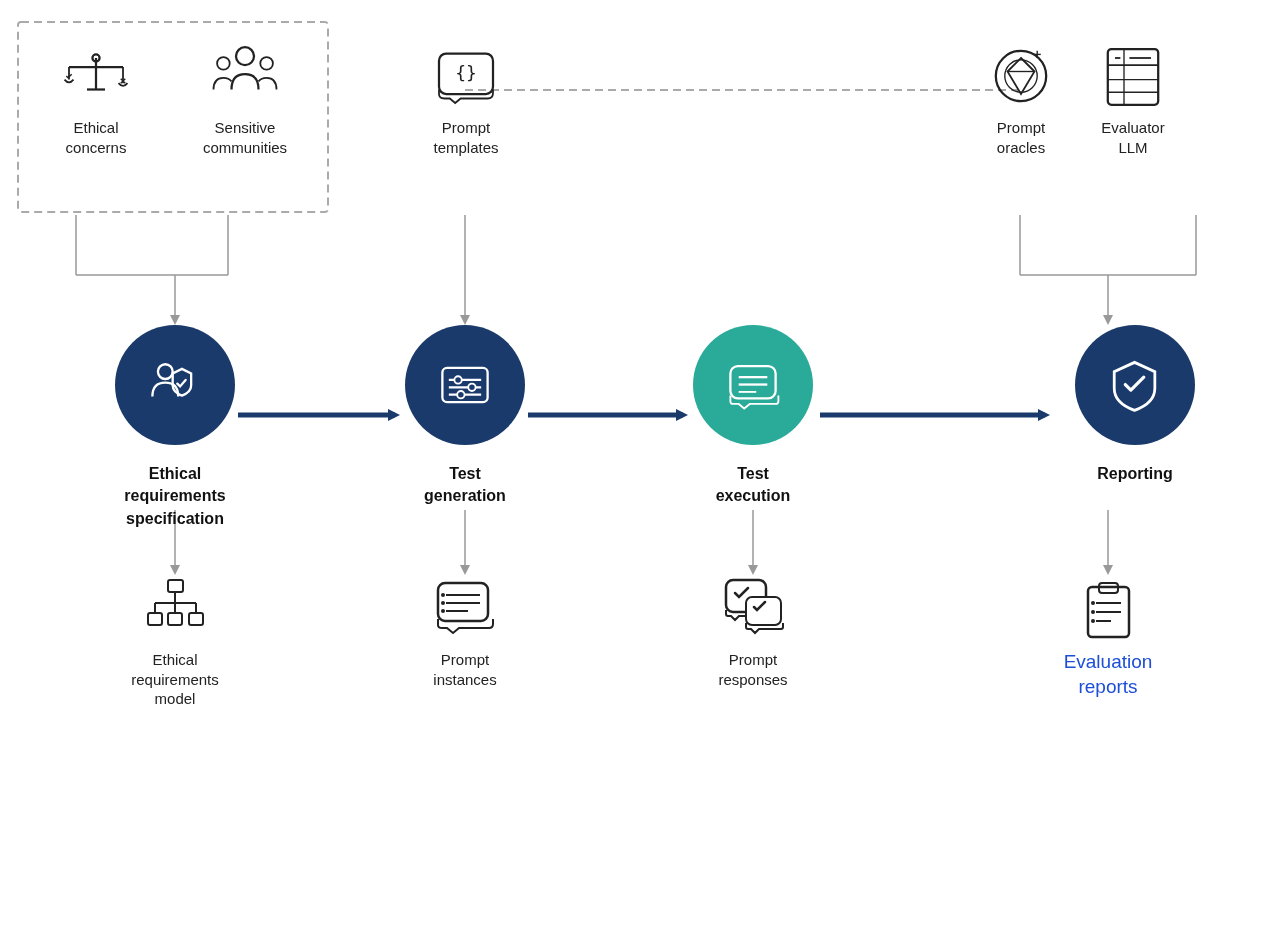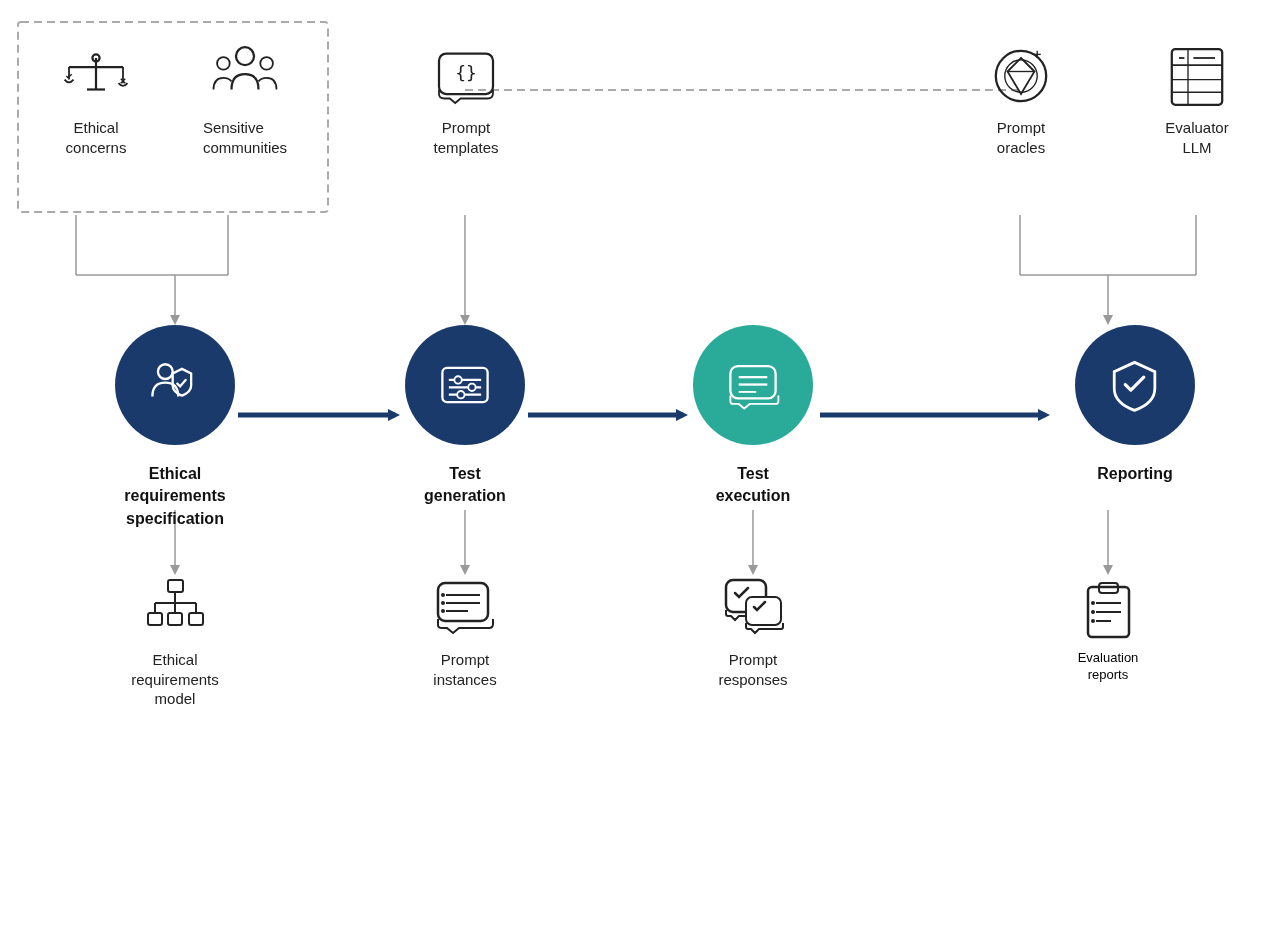--- a/index.html
+++ b/index.html
@@ -151,21 +151,21 @@
     <div style="position:absolute; left:185px; top:10px; display:flex; flex-direction:column; align-items:center; gap:6px; width:120px;">
       <svg class="icon-svg" viewBox="0 0 80 80">
 
         <circle cx="40" cy="18" r="10" fill="none" stroke="#222" stroke-width="2.5"></circle>
         <path d="M25,55 Q25,38 40,38 Q55,38 55,55" fill="none" stroke="#222" stroke-width="2.5"></path>
         <circle cx="16" cy="26" r="7" fill="none" stroke="#222" stroke-width="2"></circle>
         <path d="M5,55 Q5,42 16,42 Q22,42 25,46" fill="none" stroke="#222" stroke-width="2"></path>
         <circle cx="64" cy="26" r="7" fill="none" stroke="#222" stroke-width="2"></circle>
         <path d="M75,55 Q75,42 64,42 Q58,42 55,46" fill="none" stroke="#222" stroke-width="2"></path>
       </svg>
-      <span style="font-size:15px; line-height:1.3; color:#222;">Sensitive<br>communities</span>
+      <span style="font-size:15px; text-align:center; line-height:1.3; color:#222;">Sensitive<br>communities</span>
     </div>
 
     <div style="position:absolute; left:406px; top:10px; display:flex; flex-direction:column; align-items:center; gap:6px; width:120px;">
       <svg class="icon-svg" viewBox="0 0 80 80">
         <rect x="10" y="15" width="60" height="45" rx="8" fill="none" stroke="#222" stroke-width="2.5"></rect>
         <path d="M10,55 L10,60 Q10,65 16,65 L22,65 L28,70 L34,65 L64,65 Q70,65 70,59 L70,55" fill="none" stroke="#222" stroke-width="2"></path>
         <text x="40" y="43" text-anchor="middle" font-size="20" font-family="monospace" fill="#222">{}</text>
       </svg>
       <span style="font-size:15px; text-align:center; line-height:1.3; color:#222;">Prompt<br>templates</span>
     </div>
@@ -177,21 +177,21 @@
 
         <polygon points="40,20 55,35 40,60 25,35" fill="none" stroke="#222" stroke-width="2"></polygon>
         <line x1="25" y1="35" x2="55" y2="35" stroke="#222" stroke-width="1.5"></line>
 
         <line x1="58" y1="12" x2="58" y2="20" stroke="#222" stroke-width="1.5"></line>
         <line x1="54" y1="16" x2="62" y2="16" stroke="#222" stroke-width="1.5"></line>
       </svg>
       <span style="font-size:15px; text-align:center; line-height:1.3; color:#222;">Prompt<br>oracles</span>
     </div>
 
-    <div style="position:absolute; left:1137px; top:10px; display:flex; flex-direction:column; align-items:center; gap:6px; width:120px;">
+    <div style="position:absolute; left:1073px; top:10px; display:flex; flex-direction:column; align-items:center; gap:6px; width:120px;">
       <svg class="icon-svg" viewBox="0 0 80 80">
         <rect x="12" y="10" width="56" height="62" rx="4" fill="none" stroke="#222" stroke-width="2.5"></rect>
         <line x1="12" y1="28" x2="68" y2="28" stroke="#222" stroke-width="2"></line>
         <line x1="12" y1="44" x2="68" y2="44" stroke="#222" stroke-width="1.5"></line>
         <line x1="12" y1="58" x2="68" y2="58" stroke="#222" stroke-width="1.5"></line>
         <line x1="30" y1="10" x2="30" y2="72" stroke="#222" stroke-width="1.5"></line>
 
         <line x1="20" y1="20" x2="26" y2="20" stroke="#222" stroke-width="2"></line>
         <line x1="36" y1="20" x2="60" y2="20" stroke="#222" stroke-width="2"></line>
       </svg>
@@ -307,18 +307,18 @@
         <rect x="12" y="12" width="41" height="50" rx="4" fill="none" stroke="#222" stroke-width="2.5"></rect>
 
         <rect x="23" y="8" width="19" height="10" rx="3" fill="none" stroke="#222" stroke-width="2"></rect>
         <line x1="20" y1="28" x2="45" y2="28" stroke="#222" stroke-width="2"></line>
         <line x1="20" y1="37" x2="45" y2="37" stroke="#222" stroke-width="2"></line>
         <line x1="20" y1="46" x2="35" y2="46" stroke="#222" stroke-width="2"></line>
         <circle cx="17" cy="28" r="2" fill="#222"></circle>
         <circle cx="17" cy="37" r="2" fill="#222"></circle>
         <circle cx="17" cy="46" r="2" fill="#222"></circle>
       </svg>
-      <span style="font-size:13px; text-align:center; line-height:1.3; color:#000000;">Evaluation<br>reports</span>
+      <span style="font-size:19px; text-align:center; line-height:1.3; color:#1d4ed8;">Evaluation<br>reports</span>
     </div>
 
   </div>
 
 </div>
 
 </body></html>

